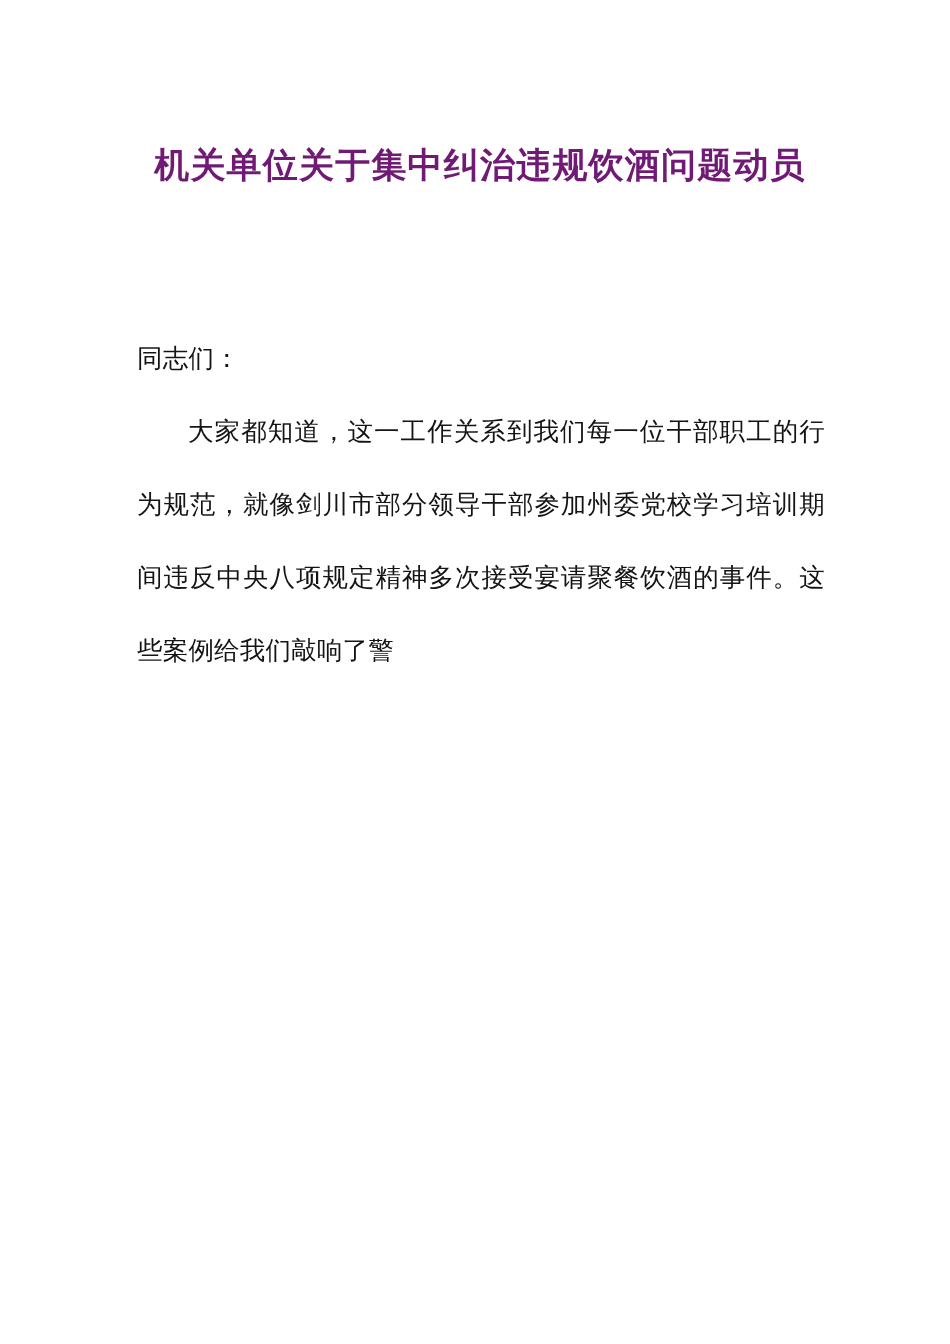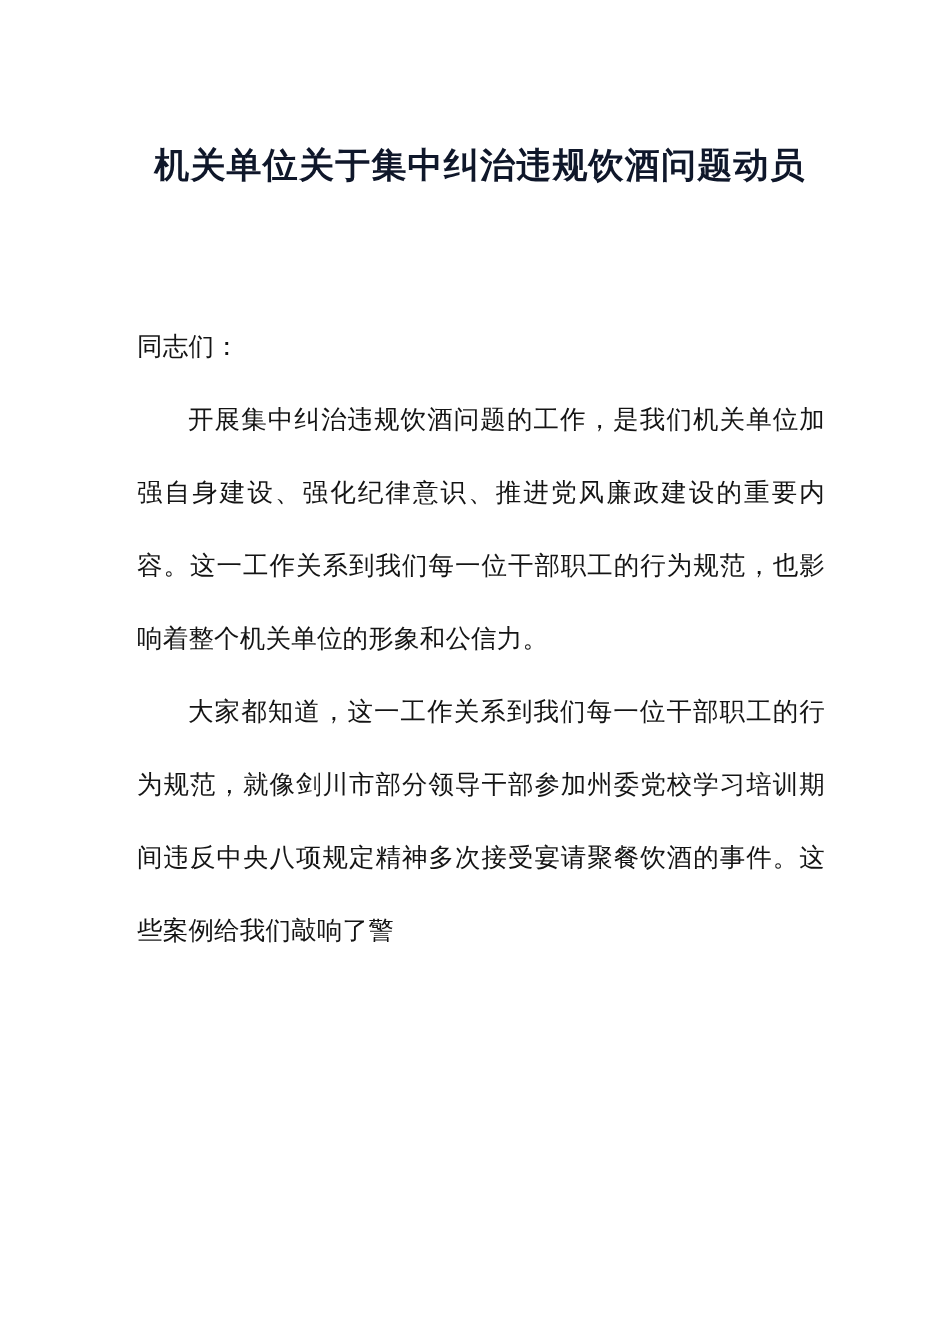--- a/index.html
+++ b/index.html
@@ -25,32 +25,32 @@
     position: absolute;
     left: 135px;
     top: 106px;
     width: 690px;
     text-align: center;
     font-family: "DejaVu Sans", "Liberation Sans", sans-serif;
     font-weight: 700;
     font-size: 35px;
     line-height: 72px;
     letter-spacing: 1.2px;
-    color: #0f172a;
+    color: #701a75;
     white-space: normal;
   }
   .doc-title .title-line {
     display: block;
   }
 
   
   .doc-body {
     position: absolute;
     left: 137px;
-    top: 310px;
+    top: 322px;
     width: 688px;
   }
 
   .para {
     margin: 0;
     font-size: 25.5px;
     line-height: 73px;
     letter-spacing: 0.2px;
     text-align: justify;
     text-justify: inter-character;
@@ -72,17 +72,16 @@
 <body>
 
 <div class="page">
 
   <h1 class="doc-title">
     <span class="title-line">机关单位关于集中纠治违规饮酒问题动员</span>
   </h1>
 
   <div class="doc-body">
     <p class="para salutation">同志们：</p>
-    <p class="para indented">开展集中纠治违规饮酒问题的工作，是我们机关单位加强自身建设、强化纪律意识、推进党风廉政建设的重要内容。这一工作关系到我们每一位干部职工的行为规范，也影响着整个机关单位的形象和公信力。</p>
     <p class="para indented">大家都知道，这一工作关系到我们每一位干部职工的行为规范，就像剑川市部分领导干部参加州委党校学习培训期间违反中央八项规定精神多次接受宴请聚餐饮酒的事件。这些案例给我们敲响了警</p>
   </div>
 
 </div>
 
 </body></html>

